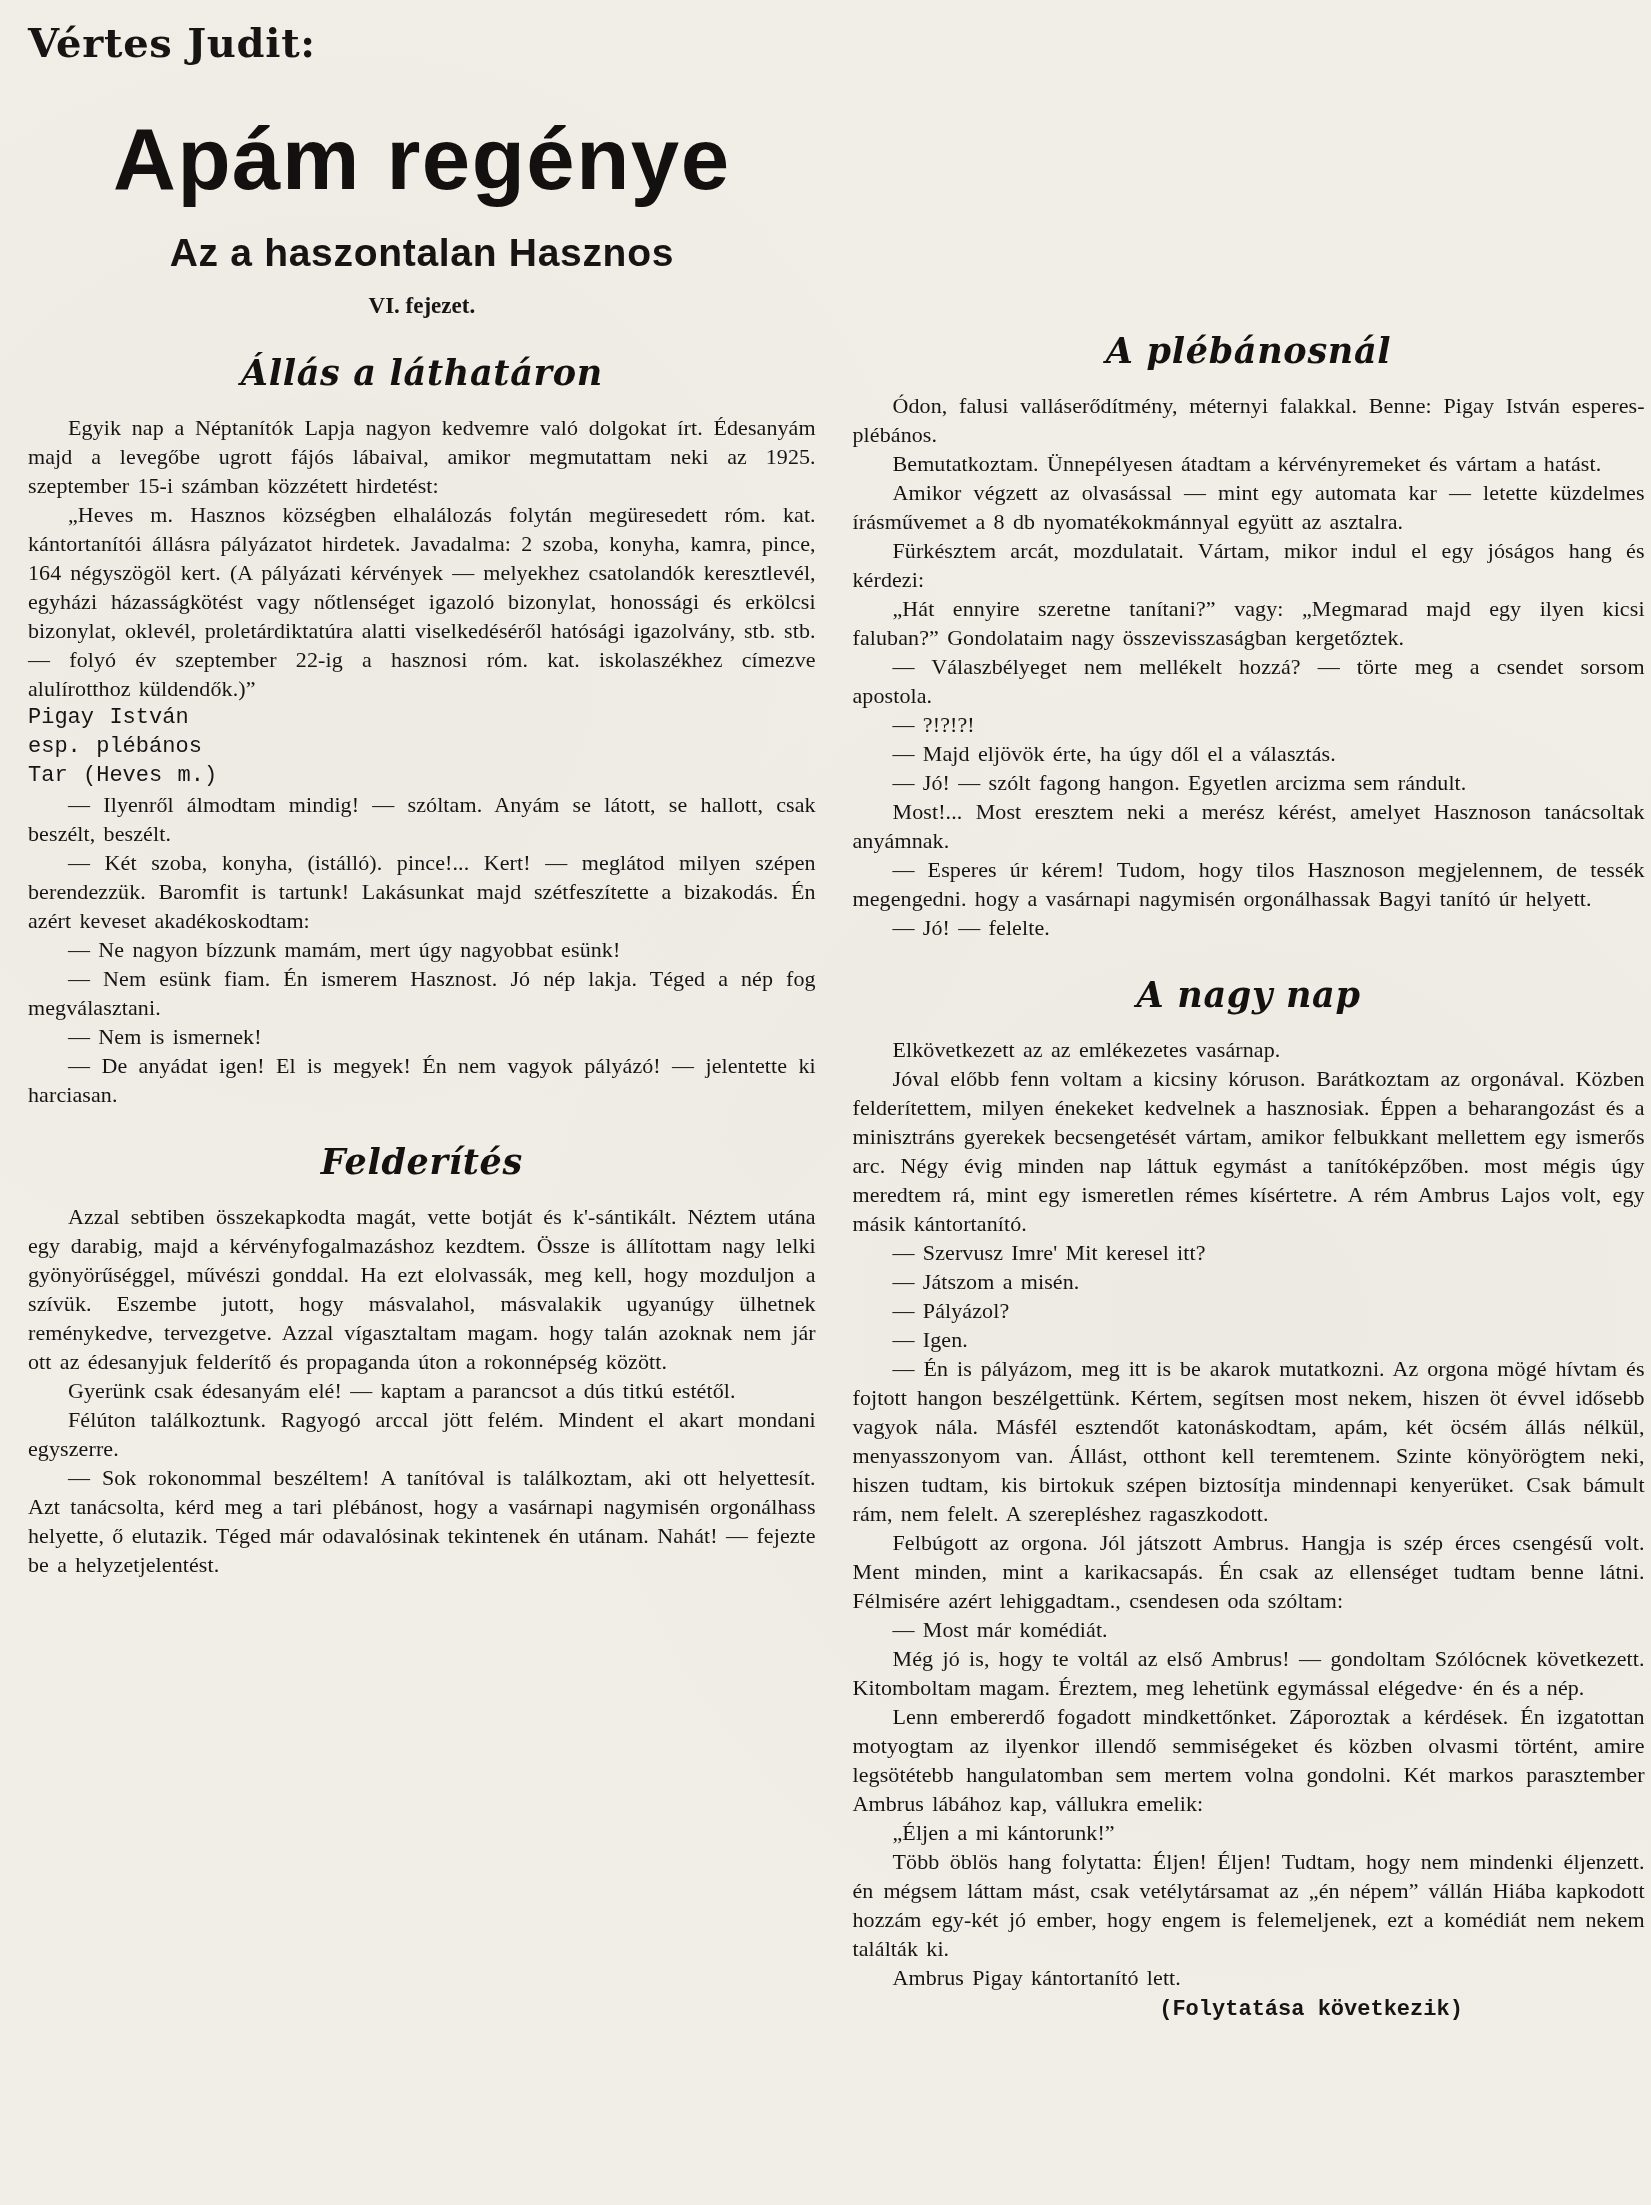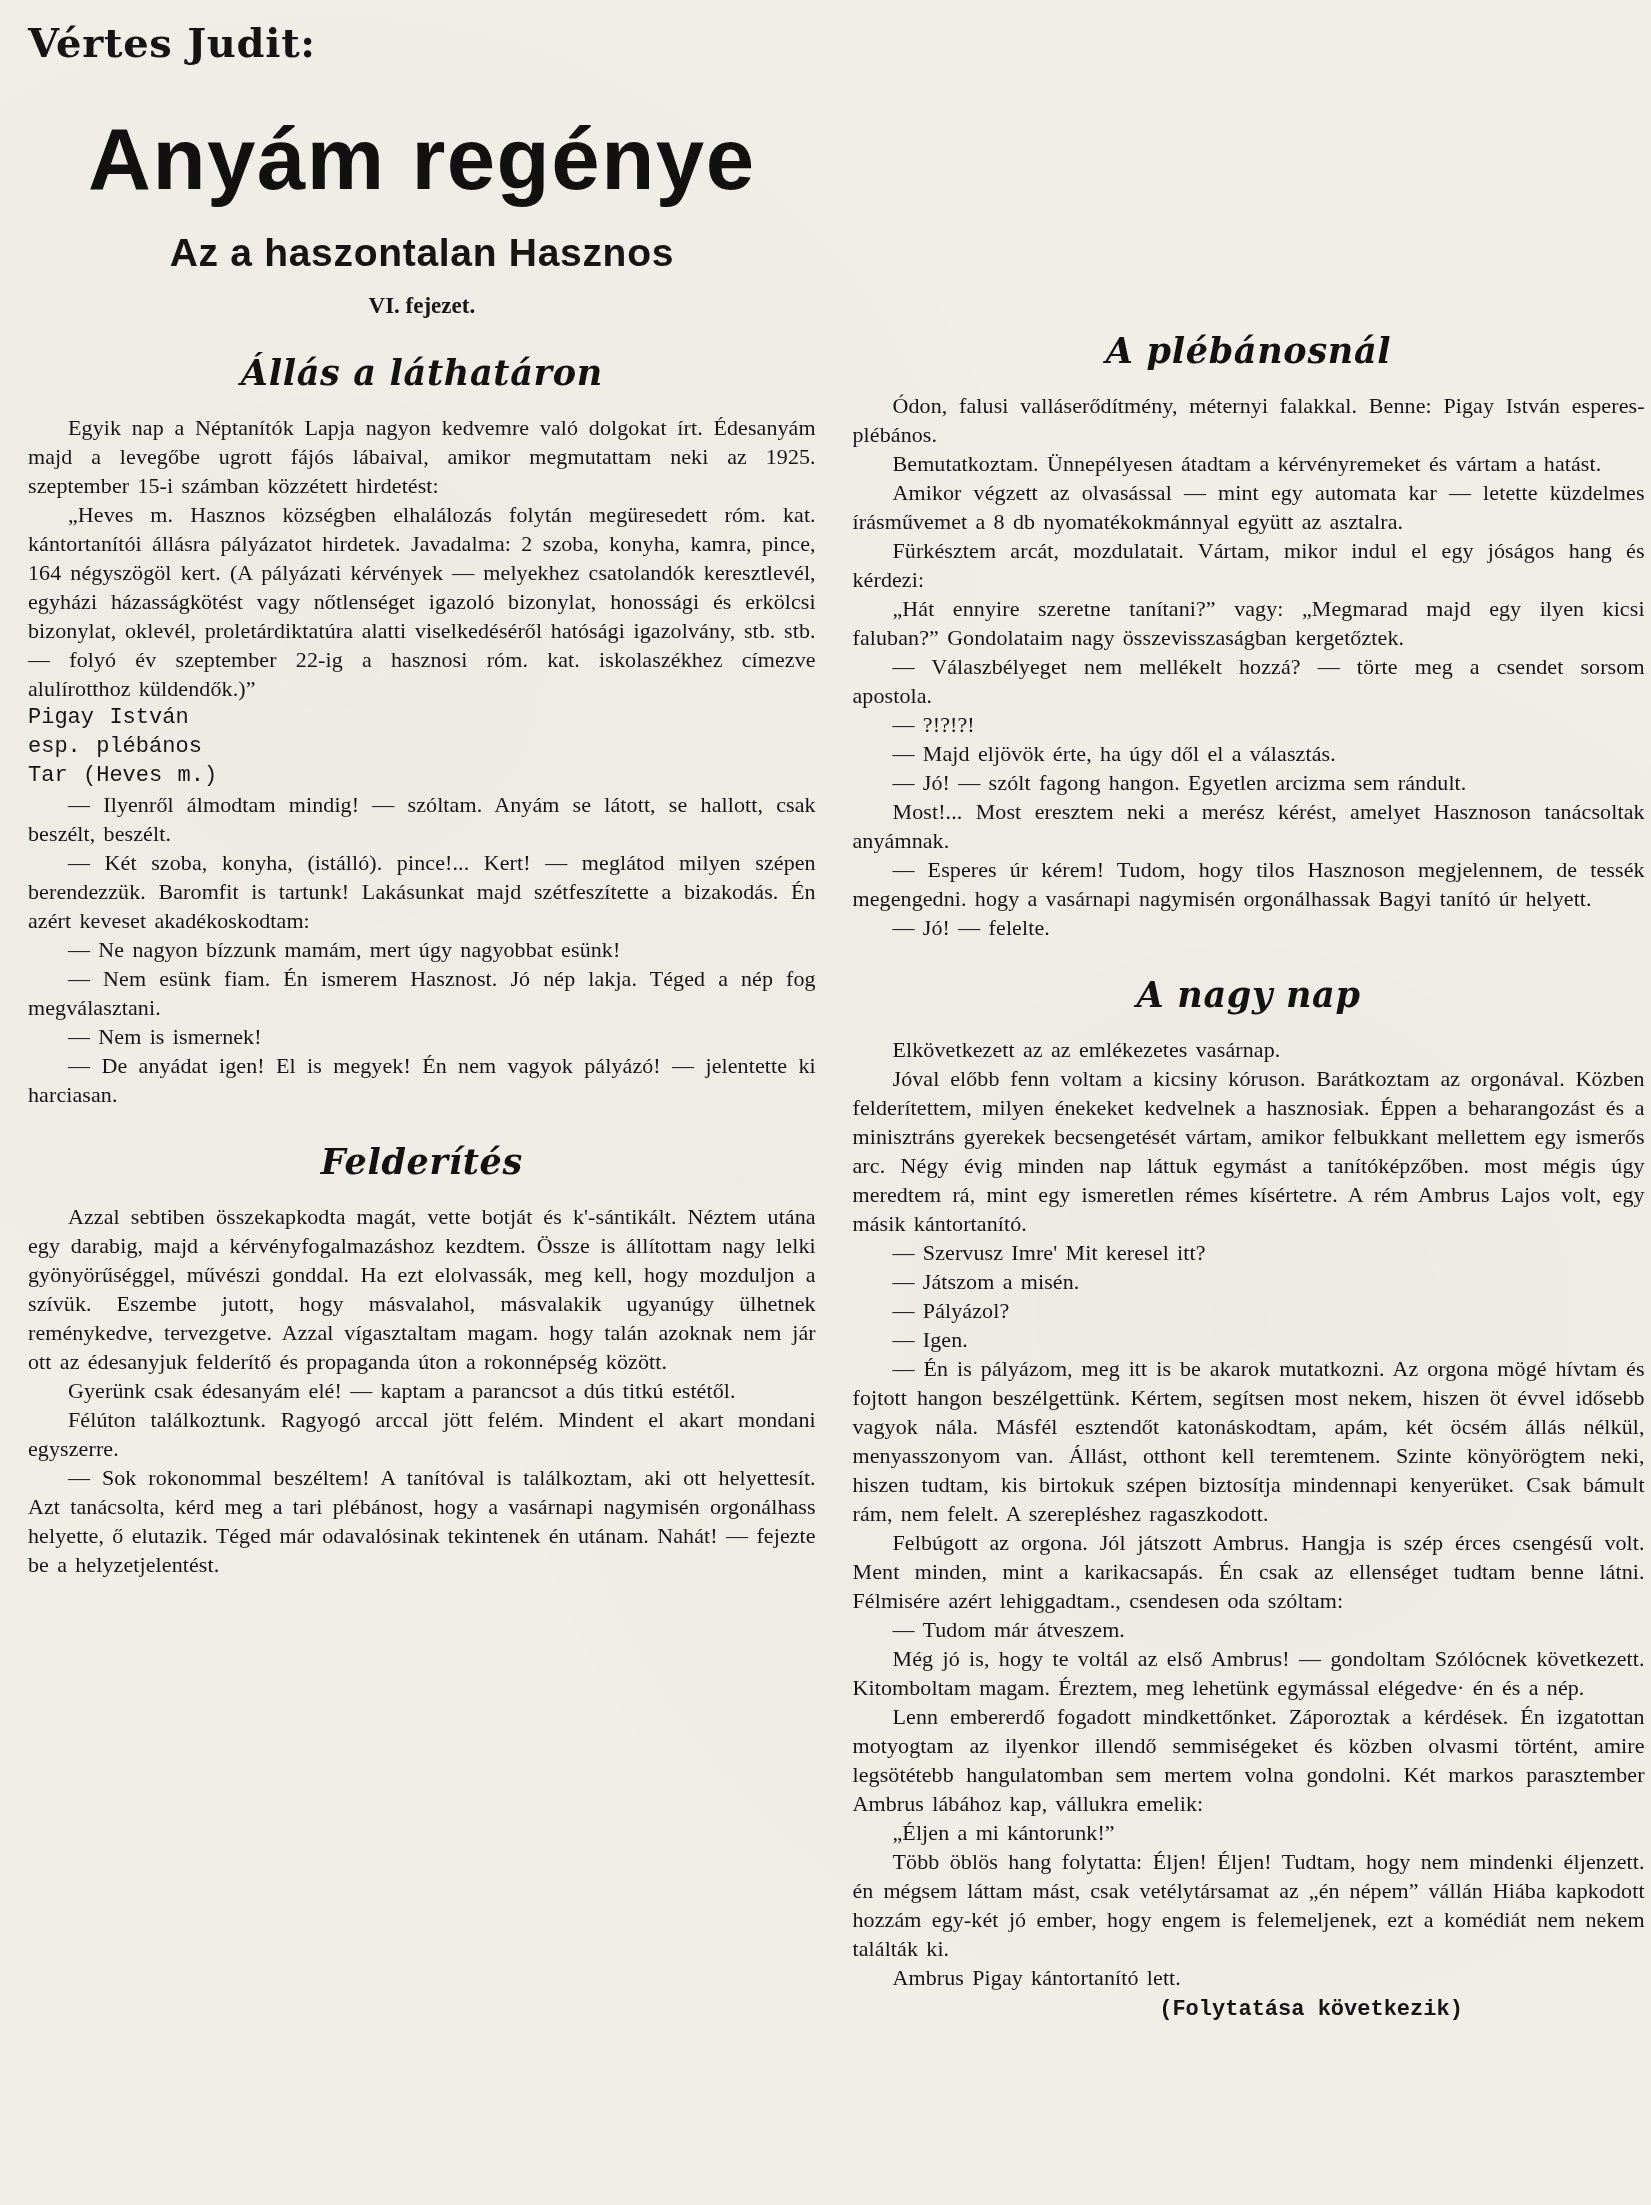--- a/index.html
+++ b/index.html
@@ -86,21 +86,21 @@
     font-family:Liberation Mono, monospace;
   }
 </style>
 </head>
 <body>
 
 <div class="page">
 
   <div class="col col-left">
     <div class="author">Vértes Judit:</div>
-    <div class="title">Anyám regénye</div>
+    <div class="title">Apám regénye</div>
     <div class="subtitle">Az a haszontalan Hasznos</div>
     <div class="chapter">VI. fejezet.</div>
 
     <h2 class="section-heading">Állás a láthatáron</h2>
     <p class="para">Egyik nap a Néptanítók Lapja nagyon kedvemre való dolgokat írt. Édesanyám majd a levegőbe ugrott fájós lábaival, amikor megmutattam neki az 1925. szeptember 15-i számban közzétett hirdetést:</p>
     <p class="para">„Heves m. Hasznos községben elhalálozás folytán megüresedett róm. kat. kántortanítói állásra pályázatot hirdetek. Javadalma: 2 szoba, konyha, kamra, pince, 164 négyszögöl kert. (A pályázati kérvények — melyekhez csatolandók keresztlevél, egyházi házasságkötést vagy nőtlenséget igazoló bizonylat, honossági és erkölcsi bizonylat, oklevél, proletárdiktatúra alatti viselkedéséről hatósági igazolvány, stb. stb. — folyó év szeptember 22-ig a hasznosi róm. kat. iskolaszékhez címezve alulírotthoz küldendők.)”</p>
     <div class="sig">Pigay István</div>
     <div class="sig">esp. plébános</div>
     <div class="sig">Tar (Heves m.)</div>
     <p class="para">— Ilyenről álmodtam mindig! — szóltam. Anyám se látott, se hallott, csak beszélt, beszélt.</p>
@@ -134,21 +134,21 @@
 
     <h2 class="section-heading">A nagy nap</h2>
     <p class="para">Elkövetkezett az az emlékezetes vasárnap.</p>
     <p class="para">Jóval előbb fenn voltam a kicsiny kóruson. Barátkoztam az orgonával. Közben felderítettem, milyen énekeket kedvelnek a hasznosiak. Éppen a beharangozást és a minisztráns gyerekek becsengetését vártam, amikor felbukkant mellettem egy ismerős arc. Négy évig minden nap láttuk egymást a tanítóképzőben. most mégis úgy meredtem rá, mint egy ismeretlen rémes kísértetre. A rém Ambrus Lajos volt, egy másik kántortanító.</p>
     <p class="para">— Szervusz Imre' Mit keresel itt?</p>
     <p class="para">— Játszom a misén.</p>
     <p class="para">— Pályázol?</p>
     <p class="para">— Igen.</p>
     <p class="para">— Én is pályázom, meg itt is be akarok mutatkozni. Az orgona mögé hívtam és fojtott hangon beszélgettünk. Kértem, segítsen most nekem, hiszen öt évvel idősebb vagyok nála. Másfél esztendőt katonáskodtam, apám, két öcsém állás nélkül, menyasszonyom van. Állást, otthont kell teremtenem. Szinte könyörögtem neki, hiszen tudtam, kis birtokuk szépen biztosítja mindennapi kenyerüket. Csak bámult rám, nem felelt. A szerepléshez ragaszkodott.</p>
     <p class="para">Felbúgott az orgona. Jól játszott Ambrus. Hangja is szép érces csengésű volt. Ment minden, mint a karikacsapás. Én csak az ellenséget tudtam benne látni. Félmisére azért lehiggadtam., csendesen oda szóltam:</p>
-    <p class="para">— Tudom már átveszem.</p>
+    <p class="para">— Most már komédiát.</p>
     <p class="para">Még jó is, hogy te voltál az első Ambrus! — gondoltam Szólócnek következett. Kitomboltam magam. Éreztem, meg lehetünk egymással elégedve· én és a nép.</p>
     <p class="para">Lenn embererdő fogadott mindkettőnket. Záporoztak a kérdések. Én izgatottan motyogtam az ilyenkor illendő semmiségeket és közben olvasmi történt, amire legsötétebb hangulatomban sem mertem volna gondolni. Két markos parasztember Ambrus lábához kap, vállukra emelik:</p>
     <p class="para">„Éljen a mi kántorunk!”</p>
     <p class="para">Több öblös hang folytatta: Éljen! Éljen! Tudtam, hogy nem mindenki éljenzett. én mégsem láttam mást, csak vetélytársamat az „én népem” vállán Hiába kapkodott hozzám egy-két jó ember, hogy engem is felemeljenek, ezt a komédiát nem nekem találták ki.</p>
     <p class="para">Ambrus Pigay kántortanító lett.</p>
     <div class="note">(Folytatása következik)</div>
   </div>
 
 </div>
 

